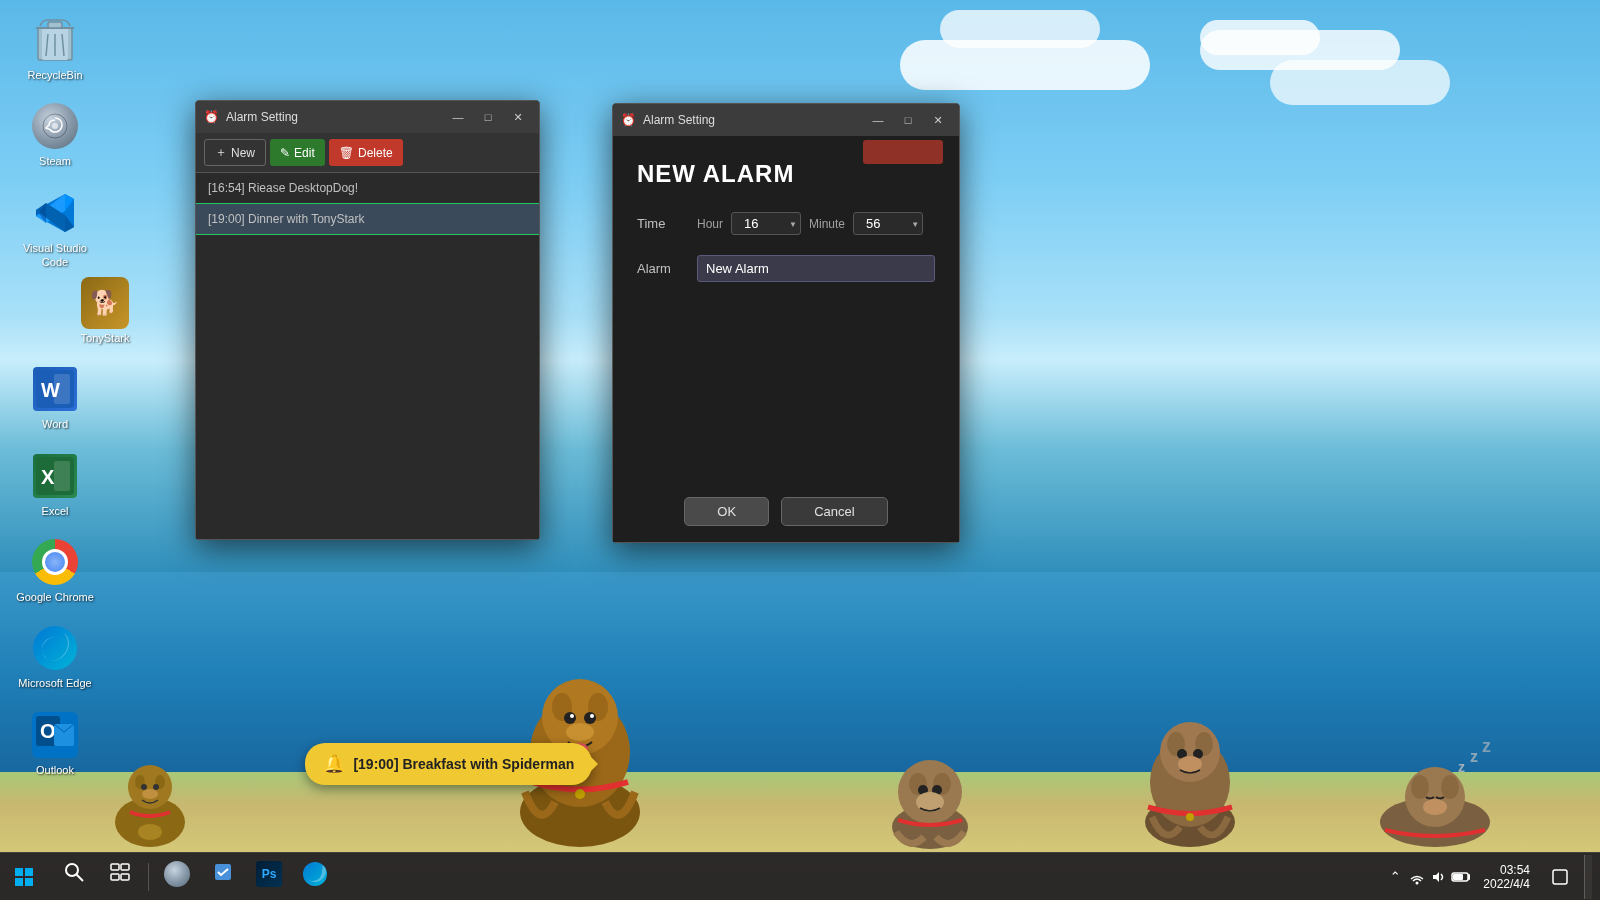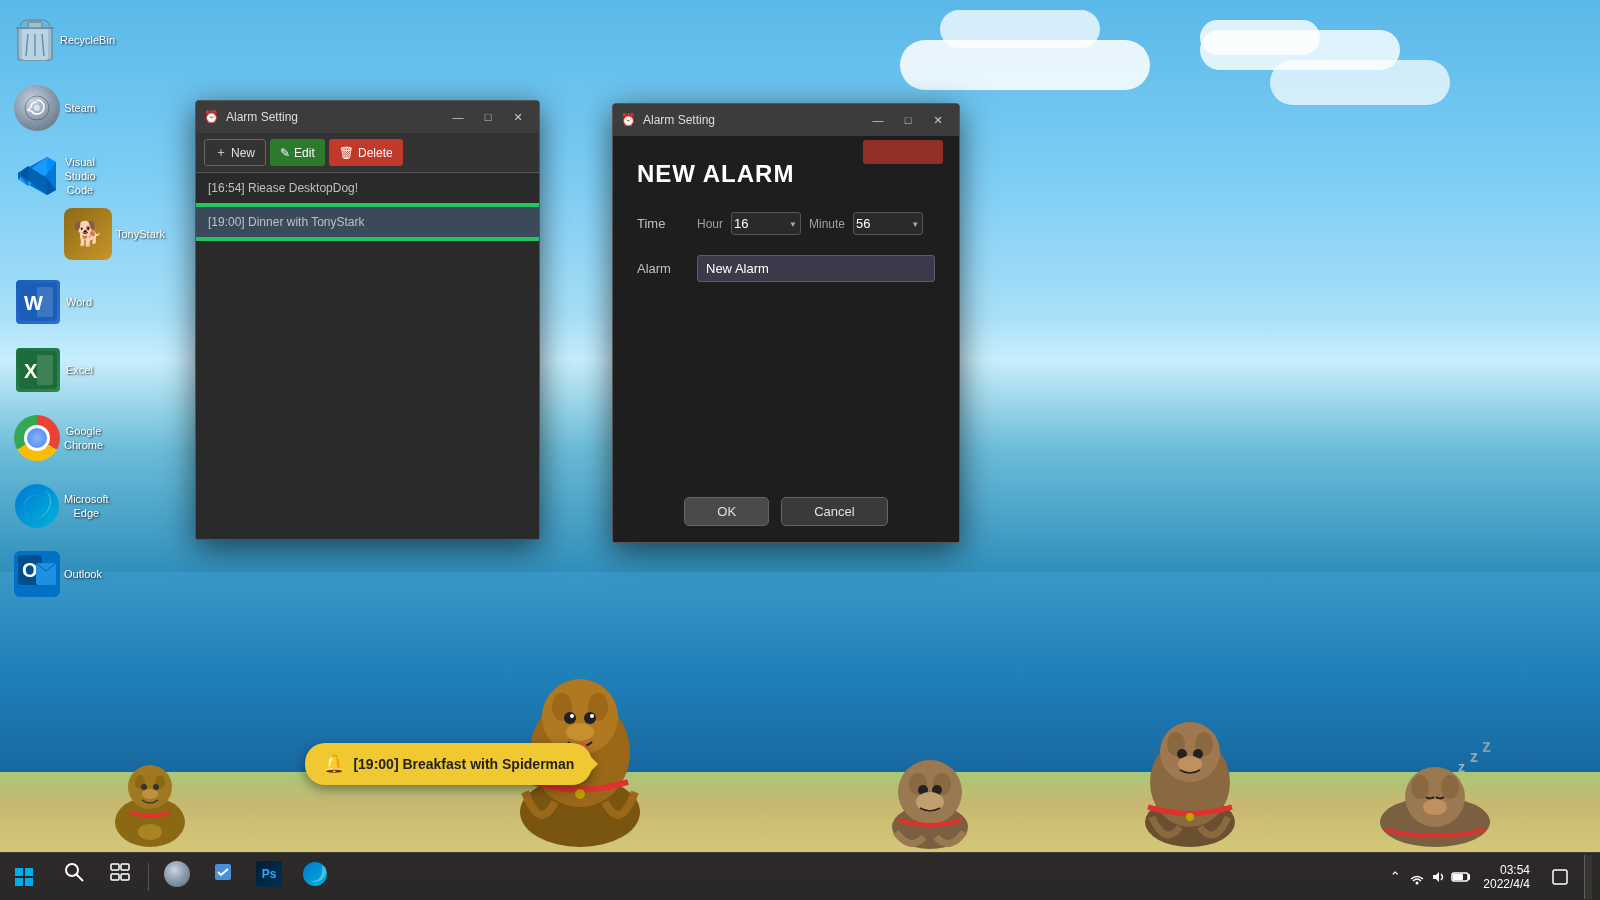--- a/index.html
+++ b/index.html
@@ -116,21 +116,21 @@
       top: 10px;
       left: 10px;
       display: flex;
       flex-direction: column;
       gap: 8px;
     }
 
     .desktop-icon {
       width: 90px;
       display: flex;
-      flex-direction: row;
+      flex-direction: column;
       align-items: center;
       gap: 4px;
       padding: 6px 4px;
       border-radius: 4px;
       cursor: pointer;
     }
 
     .icon-graphic {
       width: 48px;
       height: 48px;
@@ -309,21 +309,21 @@
       flex: 1;
       overflow-y: auto;
       background: #2a2a2a;
     }
 
     .alarm-list-item {
       padding: 8px 12px;
       font-size: 12px;
       color: #c0c0c0;
       cursor: pointer;
-      border-bottom: 4px solid #22c55e;
+      border-bottom: 1px solid #22c55e;
     }
     .alarm-list-item.selected { background: #3a4a5a; }
 
     
     .new-alarm-window {
       top: 103px;
       left: 612px;
       width: 348px;
       height: 440px;
     }
@@ -367,21 +367,21 @@
     .time-label {
       font-size: 12px;
       color: #a0a0a0;
     }
 
     .time-select {
       background: #2a2a2a;
       color: white;
       border: 1px solid #555;
       border-radius: 3px;
-      padding: 3px 2px;
+      padding: 3px 12px;
       font-size: 13px;
       font-family: inherit;
       cursor: pointer;
       appearance: none;
       -webkit-appearance: none;
       width: 70px;
     }
 
     .select-wrapper {
       position: relative;

